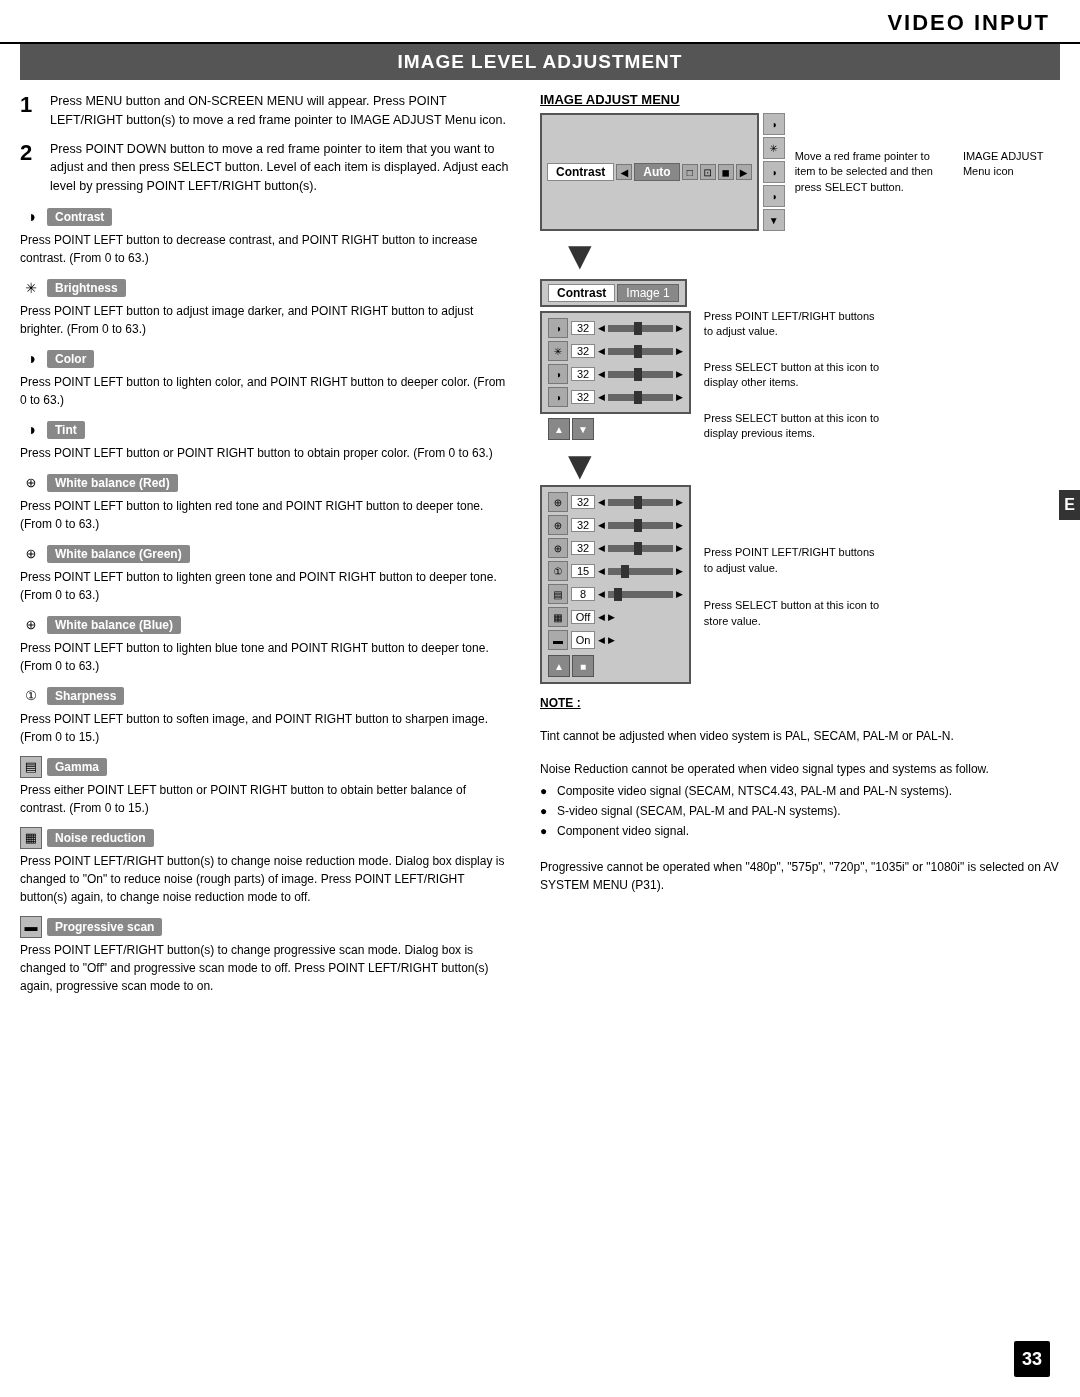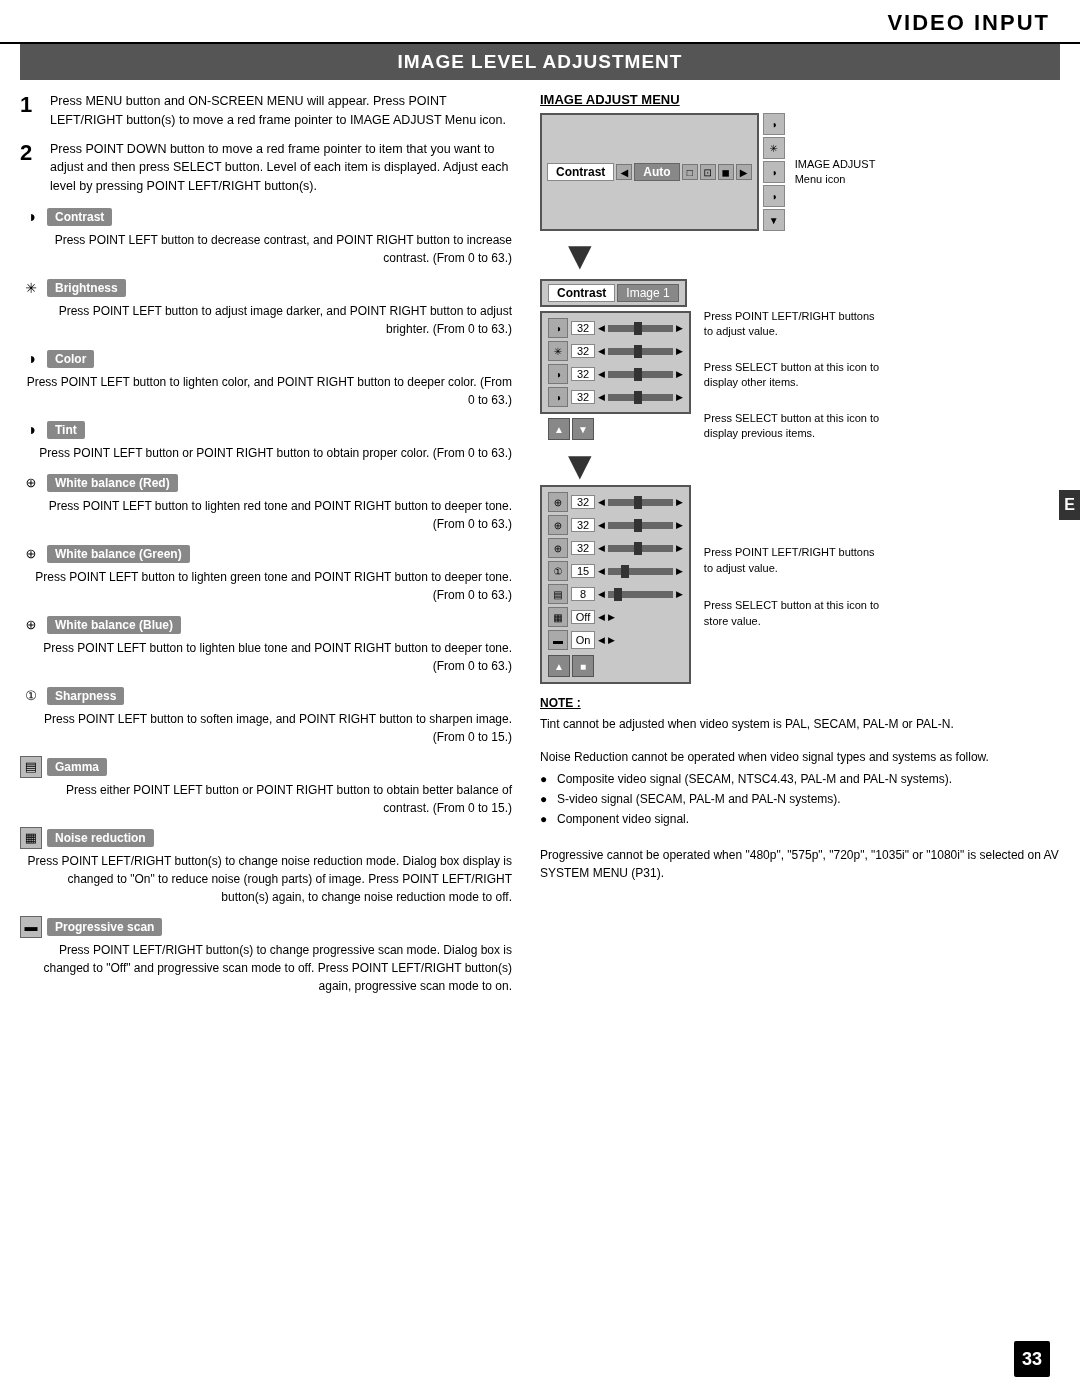--- a/index.html
+++ b/index.html
@@ -96,21 +96,20 @@
       color: #fff;
       font-size: 12px;
       font-weight: bold;
       padding: 2px 8px;
       border-radius: 2px;
     }
     .feature-desc {
       font-size: 12px;
       line-height: 1.5;
       margin-left: 0;
-      text-align: right;
     }
 
     
     .arrow-down {
       text-align: center;
       font-size: 36px;
       color: #000;
       line-height: 1;
       margin: 4px 0;
     }
@@ -130,21 +129,21 @@
 
     
     .note-section {
       margin-top: 10px;
       font-size: 12px;
       line-height: 1.5;
     }
     .note-title {
       font-weight: bold;
       text-decoration: underline;
-      margin-bottom: 3px;
+      margin-bottom: 15px;
     }
     .bullet-item {
       display: flex;
       gap: 5px;
       margin-bottom: 2px;
     }
     .bullet-dot {
       min-width: 12px;
     }
 
@@ -297,20 +296,25 @@
       <div style="display:flex; flex-direction:column; gap:2px; margin-left:2px;">
         <div style="background:#bbb; border:1px solid #888; width:22px; height:22px; display:flex; align-items:center; justify-content:center; font-size:10px;">◑</div>
         <div style="background:#bbb; border:1px solid #888; width:22px; height:22px; display:flex; align-items:center; justify-content:center; font-size:10px;">✳</div>
         <div style="background:#bbb; border:1px solid #888; width:22px; height:22px; display:flex; align-items:center; justify-content:center; font-size:10px;">◑</div>
         <div style="background:#bbb; border:1px solid #888; width:22px; height:22px; display:flex; align-items:center; justify-content:center; font-size:10px;">◑</div>
         <div style="background:#bbb; border:1px solid #888; width:22px; height:22px; display:flex; align-items:center; justify-content:center; font-size:10px;">▼</div>
       </div>
 
       <div style="margin-left:8px; display:flex; flex-direction:column; justify-content:center; gap:2px;">
         <div style="display:flex; gap:30px;">
+          <div style="font-size:11px; line-height:1.4; max-width:150px;">
+            <div>Move a red frame pointer to</div>
+            <div>item to be selected and then</div>
+            <div>press SELECT button.</div>
+          </div>
           <div style="font-size:11px; line-height:1.4;">
             <div>IMAGE ADJUST</div>
             <div>Menu icon</div>
           </div>
         </div>
       </div>
     </div>
 
     <div class="arrow-down" style="font-size:40px; color:#333; text-align:left; margin-left:20px;">▼</div>
 

